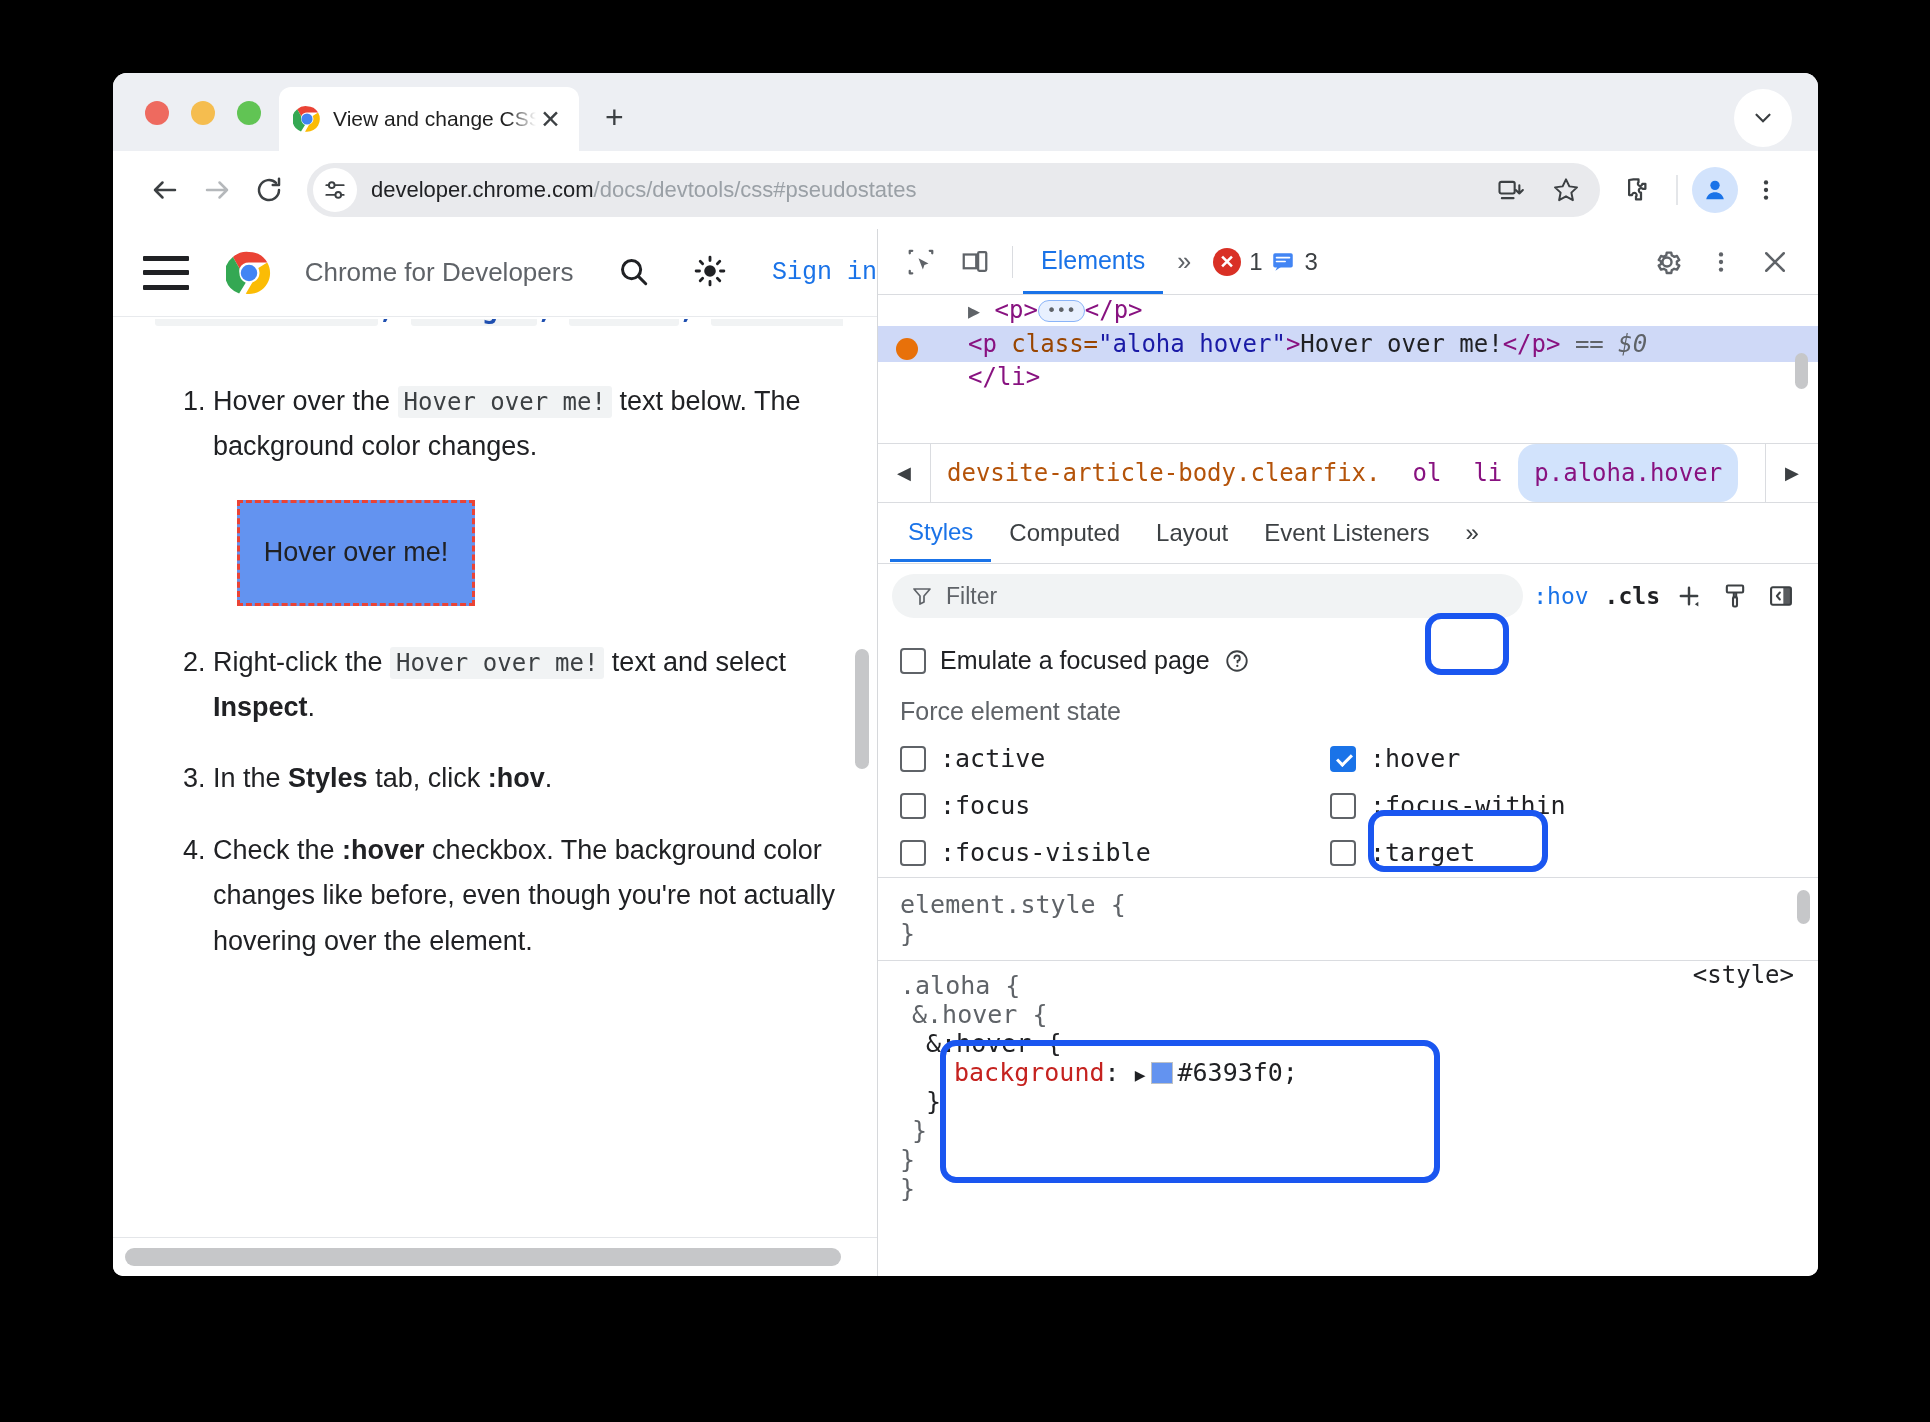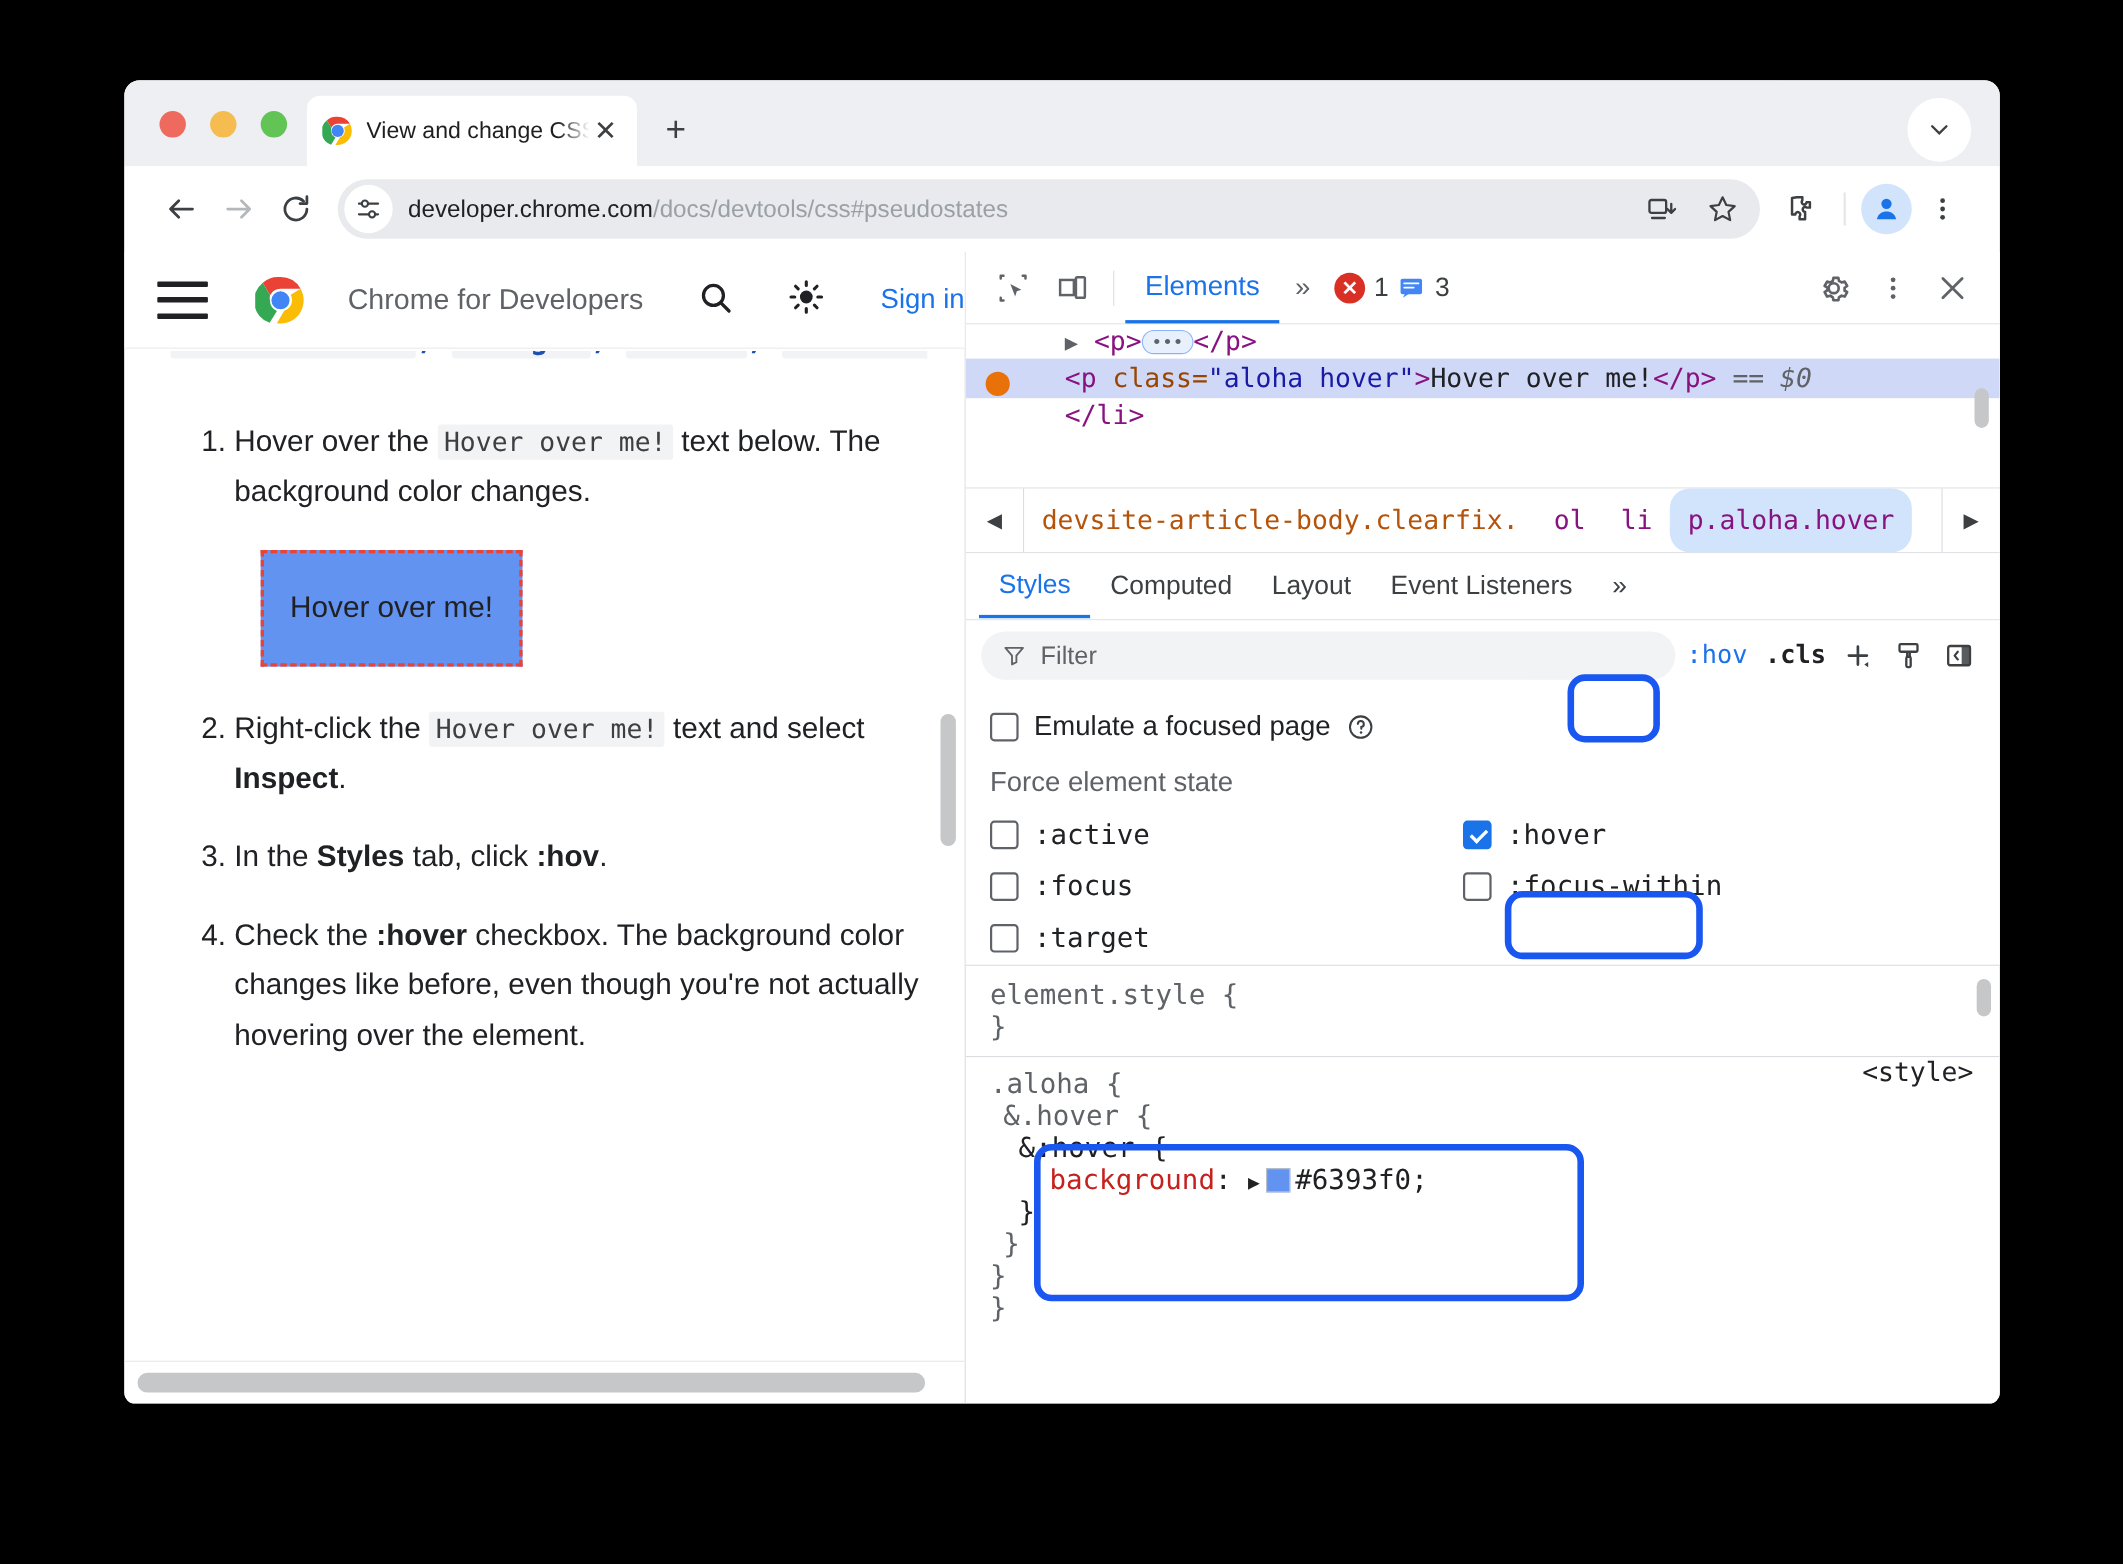--- a/index.html
+++ b/index.html
@@ -47,21 +47,21 @@
   .page{width:764px;background:#fff;position:relative;overflow:hidden;border-right:1px solid #d6d8db;}
   .devtools{flex:1;background:#fff;display:flex;flex-direction:column;position:relative;}
 
   
   .site-header{height:88px;display:flex;align-items:center;gap:0;padding:0 0 0 30px;box-sizing:border-box;
                background:#fff;border-bottom:1px solid #e8eaed;position:relative;z-index:3;justify-content:space-between;}
   .hamburger{width:46px;height:34px;display:flex;flex-direction:column;justify-content:space-between;}
   .hamburger span{display:block;height:5px;background:#202124;border-radius:1px;}
   .brand{font-size:26px;color:#5f6368;margin-left:16px;white-space:nowrap;}
   .site-icon{margin-left:26px;color:#202124;}
-  .signin{font-size:25px;color:#1a73e8;margin-left:28px;white-space:nowrap;}
+  .signin{font-size:25px;color:#1a73e8;margin-left:28px;white-space:nowrap;font-family:Liberation Mono, monospace;}
 
   .article{padding:0 34px;position:relative;}
   .clipped-row{height:34px;overflow:hidden;position:relative;margin-top:2px;}
   .clipped-row .inner{position:absolute;top:-26px;left:8px;white-space:nowrap;font-size:27px;
                       font-family:"DejaVu Sans Mono",monospace;color:#1f4fb0;font-weight:700;}
   .code-chip{background:#f1f3f4;padding:2px 6px;border-radius:3px;}
   .orline{font-size:28px;color:#202124;margin:16px 0 0 8px;}
   .orline code{font-family:"DejaVu Sans Mono",monospace;color:#1a5fd0;background:#f1f3f4;padding:2px 7px;border-radius:3px;font-size:26px;}
 
   ol.steps{margin:26px 0 0 0;padding-left:66px;font-size:27px;color:#202124;line-height:1.68;}
@@ -468,20 +468,24 @@
           <div class="cbrow">
             <span class="cb"></span>
             <span>:focus</span>
           </div>
           <div class="cbrow">
             <span class="cb"></span>
             <span>:focus-within</span>
           </div>
           <div class="cbrow">
             <span class="cb"></span>
+            <span>:focus-visible</span>
+          </div>
+          <div class="cbrow">
+            <span class="cb"></span>
             <span>:target</span>
           </div>
         </div>
       </div>
 
       <div class="rules">
         <div class="rule-block">
           <div class="sel-gray">element.style {</div>
           <div class="sel-gray">}</div>
         </div>

